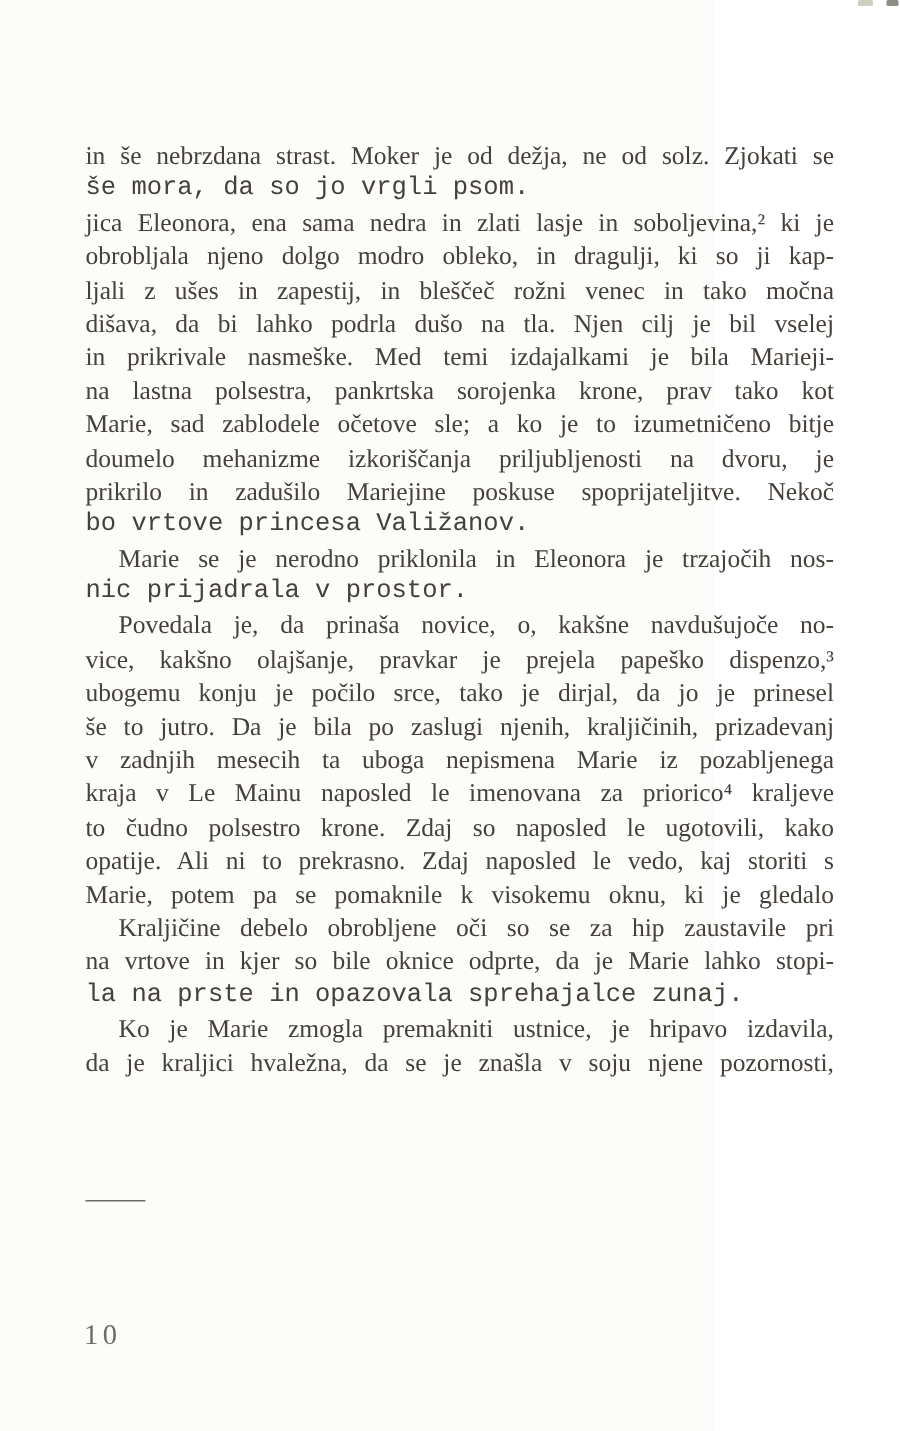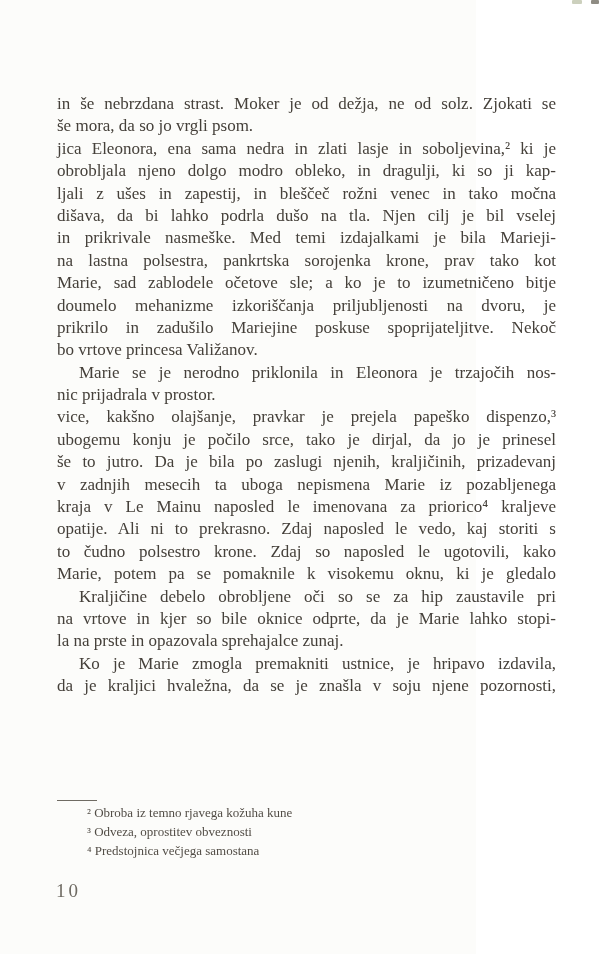--- a/index.html
+++ b/index.html
@@ -36,21 +36,21 @@
     font-size: 17px;
     line-height: 22.4px;
     color: var(--ink, #45403a);
   }
   .line {
     height: 22.4px;
     text-align: justify;
     text-align-last: justify;
     white-space: normal;
   }
-  .line.last { text-align-last: left; }
+  .line.last { text-align-last: left; font-family: Liberation Mono, monospace; }
   .line.indent { padding-left: 22px; }
 
   .footnote-rule {
     position: absolute;
     left: 57px; top: 800px;
     width: 40px; height: 1px;
     background: var(--rule, #6f6b63);
   }
   .footnotes {
     position: absolute;
@@ -86,36 +86,32 @@
       <div class="line">ljali z ušes in zapestij, in bleščeč rožni venec in tako močna</div>
       <div class="line">dišava, da bi lahko podrla dušo na tla. Njen cilj je bil vselej</div>
       <div class="line">in prikrivale nasmeške. Med temi izdajalkami je bila Marieji-</div>
       <div class="line">na lastna polsestra, pankrtska sorojenka krone, prav tako kot</div>
       <div class="line">Marie, sad zablodele očetove sle; a ko je to izumetničeno bitje</div>
       <div class="line">doumelo mehanizme izkoriščanja priljubljenosti na dvoru, je</div>
       <div class="line">prikrilo in zadušilo Mariejine poskuse spoprijateljitve. Nekoč</div>
       <div class="line last">bo vrtove princesa Valižanov.</div>
       <div class="line indent">Marie se je nerodno priklonila in Eleonora je trzajočih nos-</div>
       <div class="line last">nic prijadrala v prostor.</div>
+      <div class="line indent">Povedala je, da prinaša novice, o, kakšne navdušujoče no-</div>
       <div class="line">vice, kakšno olajšanje, pravkar je prejela papeško dispenzo,³</div>
       <div class="line">ubogemu konju je počilo srce, tako je dirjal, da jo je prinesel</div>
       <div class="line">še to jutro. Da je bila po zaslugi njenih, kraljičinih, prizadevanj</div>
       <div class="line">v zadnjih mesecih ta uboga nepismena Marie iz pozabljenega</div>
       <div class="line">kraja v Le Mainu naposled le imenovana za priorico⁴ kraljeve</div>
+      <div class="line">to čudno polsestro krone. Zdaj so naposled le ugotovili, kako</div>
       <div class="line">opatije. Ali ni to prekrasno. Zdaj naposled le vedo, kaj storiti s</div>
-      <div class="line">to čudno polsestro krone. Zdaj so naposled le ugotovili, kako</div>
       <div class="line">Marie, potem pa se pomaknile k visokemu oknu, ki je gledalo</div>
       <div class="line indent">Kraljičine debelo obrobljene oči so se za hip zaustavile pri</div>
       <div class="line">na vrtove in kjer so bile oknice odprte, da je Marie lahko stopi-</div>
       <div class="line last">la na prste in opazovala sprehajalce zunaj.</div>
       <div class="line indent">Ko je Marie zmogla premakniti ustnice, je hripavo izdavila,</div>
       <div class="line">da je kraljici hvaležna, da se je znašla v soju njene pozornosti,</div>
     </div>
 
   <div class="footnote-rule"></div>
-  <div class="footnotes" id="footnotes">
-      <div class="footnote-line">² Obroba iz temno rjavega kožuha kune</div>
-      <div class="footnote-line">³ Odveza, oprostitev obveznosti</div>
-      <div class="footnote-line">⁴ Predstojnica večjega samostana</div>
-    </div>
 
   <div class="page-number">10</div>
 </div>
 
 </body></html>

